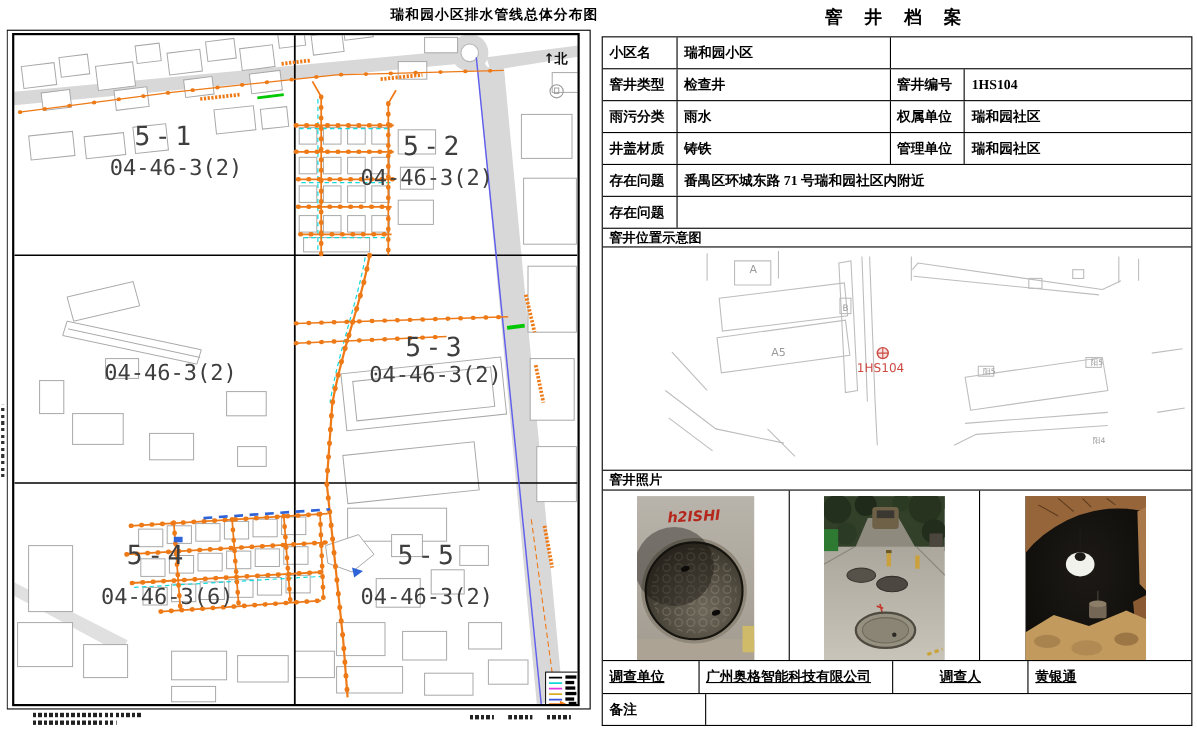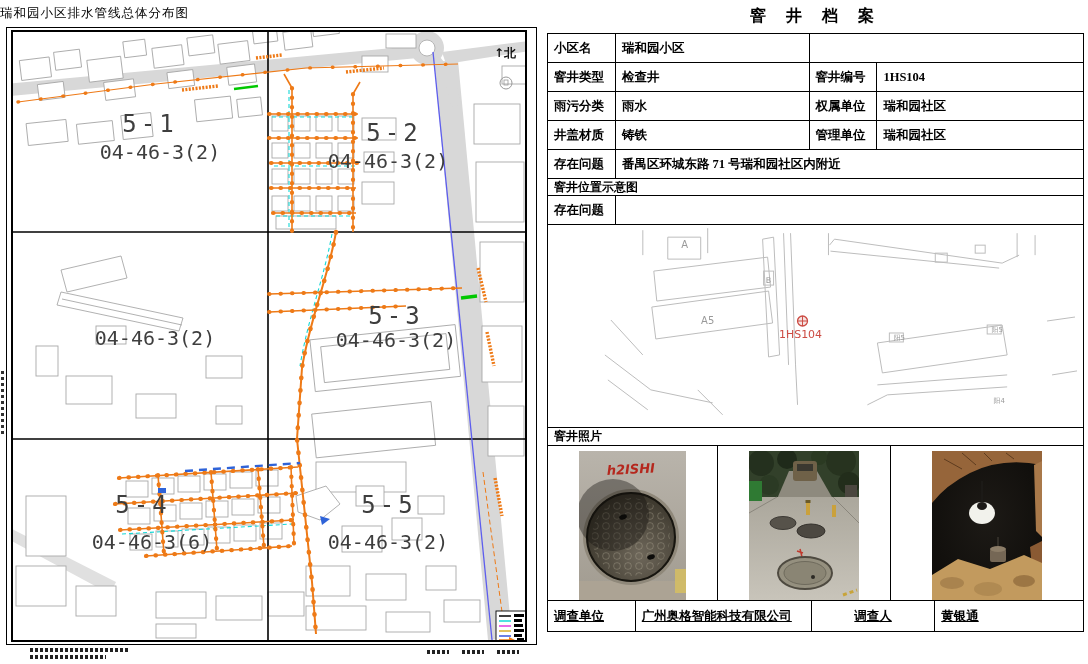--- a/index.html
+++ b/index.html
@@ -1,21 +1,21 @@
 <!DOCTYPE html>
 <html><head>
 <meta charset="utf-8">
 <style>
   html,body{margin:0;padding:0;background:#fff;}
   body{width:1088px;height:664px;position:relative;overflow:hidden;
        font-family:"Liberation Sans","DejaVu Sans",sans-serif;color:#000;}
   
   .map-panel{position:absolute;left:0;top:0;width:544px;height:664px;background:#fff;}
-  .map-title{position:absolute;left:0;top:5px;width:544px;text-align:left;
-             font-size:12.5px;font-weight:normal;letter-spacing:1px;}
+  .map-title{position:absolute;left:0;top:5px;width:544px;text-align:right;
+             font-size:12.5px;font-weight:bold;letter-spacing:1px;}
   .map-svg{position:absolute;left:6px;top:26px;}
   .smudge{position:absolute;background:repeating-linear-gradient(90deg,#222 0 3px,transparent 3px 5px);}
   .vsmudge{position:absolute;background:repeating-linear-gradient(0deg,#333 0 3px,transparent 3px 6px);}
   text.sec{font-family:"DejaVu Sans Mono","DejaVu Sans",monospace;fill:#3e3e3e;}
   text.secid{font-size:24px;letter-spacing:4px;}
   text.seccode{font-size:20px;}
   text.north{font-size:12px;font-weight:bold;fill:#111;font-family:"DejaVu Sans",sans-serif;}
   
   .arch-panel{position:absolute;left:544px;top:0;width:544px;height:664px;background:#fff;
               font-family:"Liberation Serif","DejaVu Serif",serif;}
@@ -311,27 +311,27 @@
       <div class="tcell" style="width:194px;">铸铁</div>
       <div class="tcell" style="width:68px;">管理单位</div>
       <div class="tcell" style="width:206px;">瑞和园社区</div>
     </div>
 
     <div class="trow" style="height:29px;">
       <div class="tcell" style="width:68px;">存在问题</div>
       <div class="tcell" style="width:468px;">番禺区环城东路 71 号瑞和园社区内附近</div>
     </div>
 
+    <div class="trow" style="height:29px;">
+      <div class="tcell" style="width:68px;">存在问题</div>
+      <div class="tcell" style="width:468px;"></div>
+    </div>
+
     <div class="trow" style="height:17px;">
       <div class="tcell hdr" style="width:536px;">窨井位置示意图</div>
-    </div>
-
-    <div class="trow" style="height:29px;">
-      <div class="tcell" style="width:68px;">存在问题</div>
-      <div class="tcell" style="width:468px;"></div>
     </div>
 
     <div class="trow" style="height:203px;">
       <svg width="536" height="202" viewBox="0 0 536 202">
         <g fill="none" stroke="#bdbdbd" stroke-width="1">
           <path d="M95,5 V30 M160,3 V28"></path>
           <path d="M120,12 h33 v22 h-33 z"></path>
           <path d="M106,46 L220,32 L223,62 L109,76 Z"></path>
           <path d="M104,82 L221,66 L225,98 L108,114 Z"></path>
           <path d="M215,14 L226,12 L232,130 L221,132 Z"></path>
@@ -464,14 +464,18 @@
       </div>
     </div>
 
     <div class="trow" style="height:30px;text-decoration:underline;">
       <div class="tcell" style="width:94px;">调查单位</div>
       <div class="tcell" style="width:190px;">广州奥格智能科技有限公司</div>
       <div class="tcell" style="width:93px;margin-left:36px;">调查人</div>
       <div class="tcell" style="width:159px;text-align:center;">黄银通</div>
     </div>
 
+    <div class="trow" style="height:28px;">
+      <div class="tcell" style="width:94px;">备注</div>
+      <div class="tcell" style="width:442px;"></div>
+    </div>
   </div>
 </div>
 
 </body></html>

